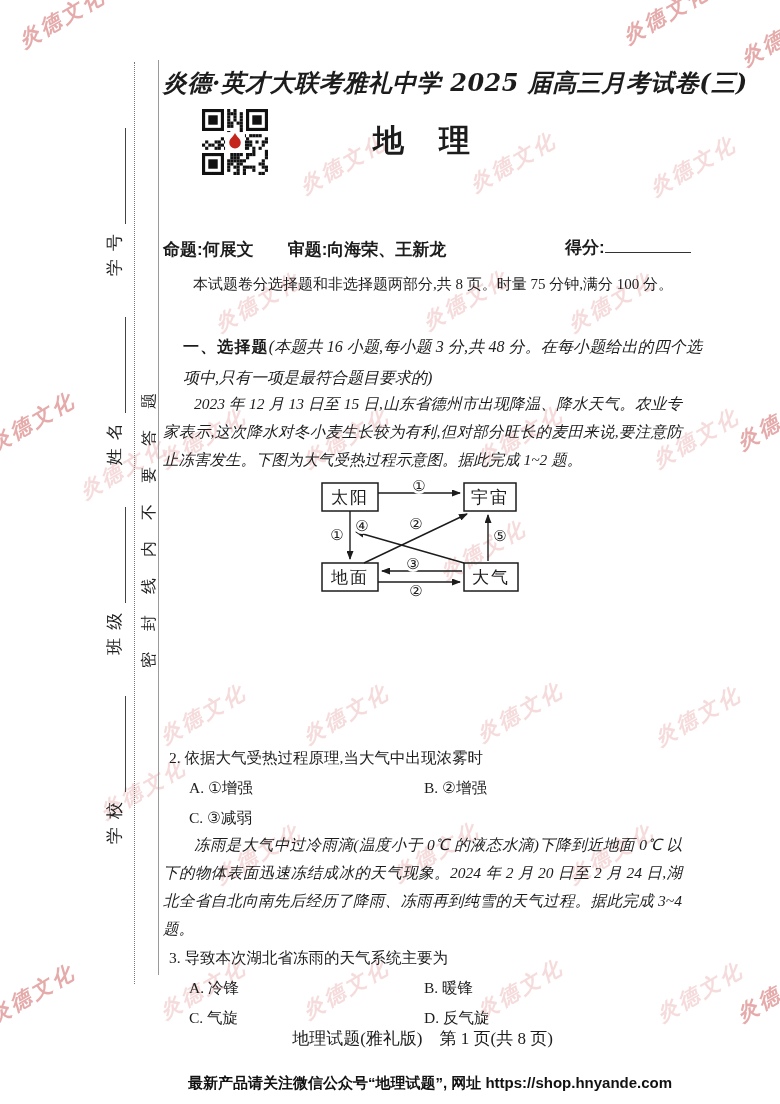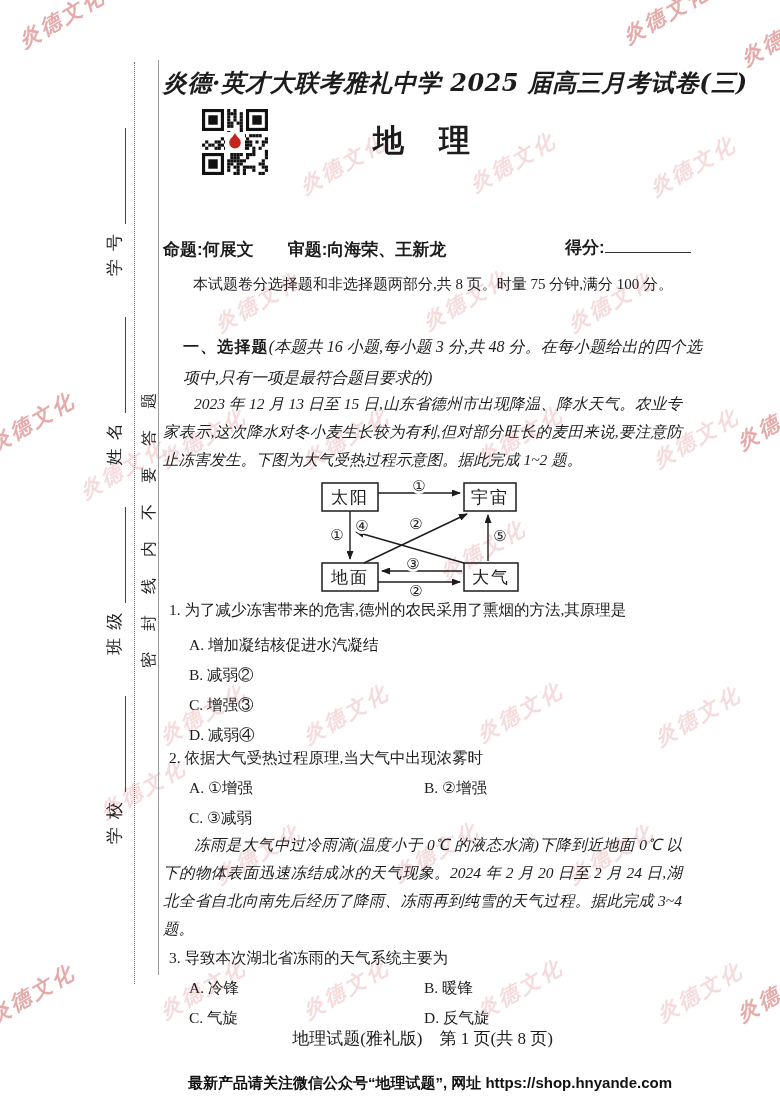--- a/index.html
+++ b/index.html
@@ -328,32 +328,20 @@
       </g>
       <g font-size="17" fill="#1c1c1c" text-anchor="middle" letter-spacing="2">
         <text x="34" y="26">太阳</text>
         <text x="174" y="26">宇宙</text>
         <text x="34" y="106">地面</text>
         <text x="175" y="106">大气</text>
       </g>
     </svg>
   </div>
 
-  <div class="abs content-col question q1">
-    <div class="q-stem">
-      <span>1.</span>
-      <span>为了减少冻害带来的危害,德州的农民采用了熏烟的方法,其原理是</span>
-    </div>
-    <div class="opts-stacked">
-      <div class="opt">A. 增加凝结核促进水汽凝结</div>
-      <div class="opt">B. 减弱②</div>
-      <div class="opt">C. 增强③</div>
-      <div class="opt">D. 减弱④</div>
-    </div>
-  </div>
 
   <div class="abs content-col question q2">
     <div class="q-stem">
       <span>2.</span>
       <span>依据大气受热过程原理,当大气中出现浓雾时</span>
     </div>
     <div class="opts-grid">
       <div>A. ①增强</div>
       <div>B. ②增强</div>
       <div>C. ③减弱</div>

